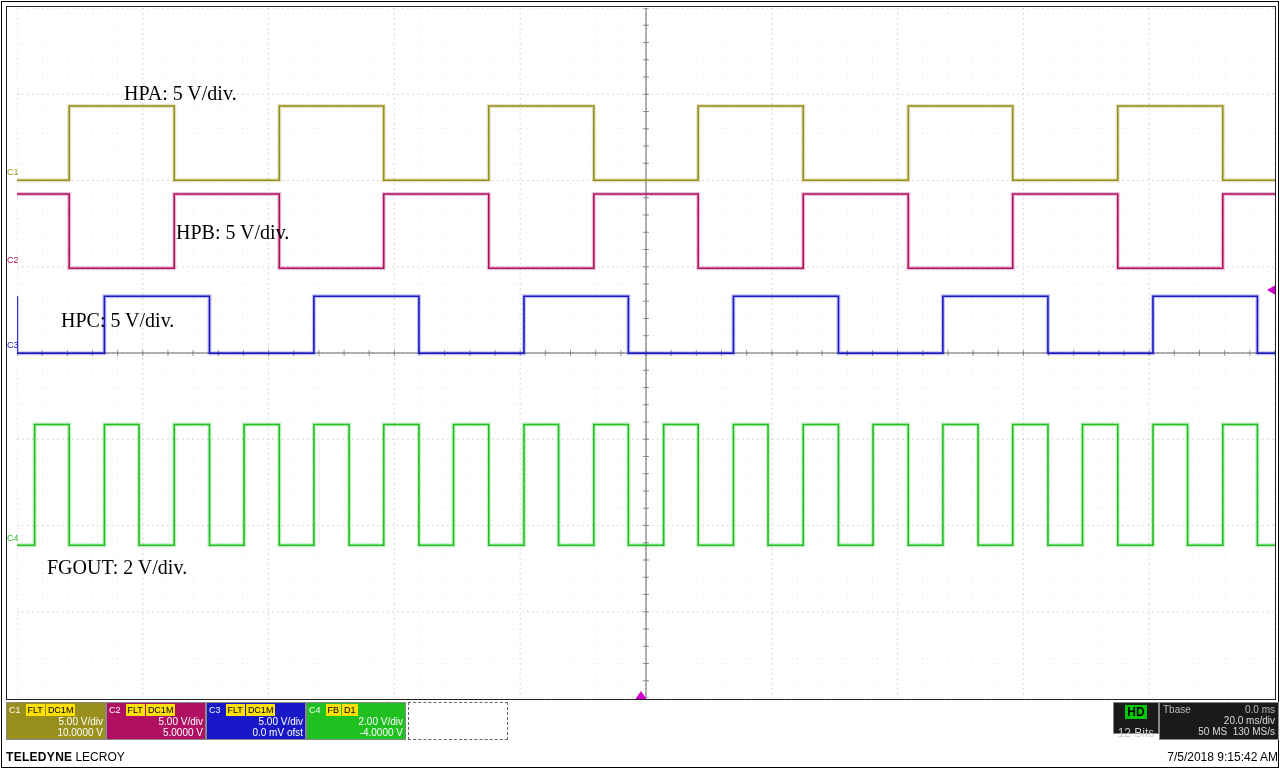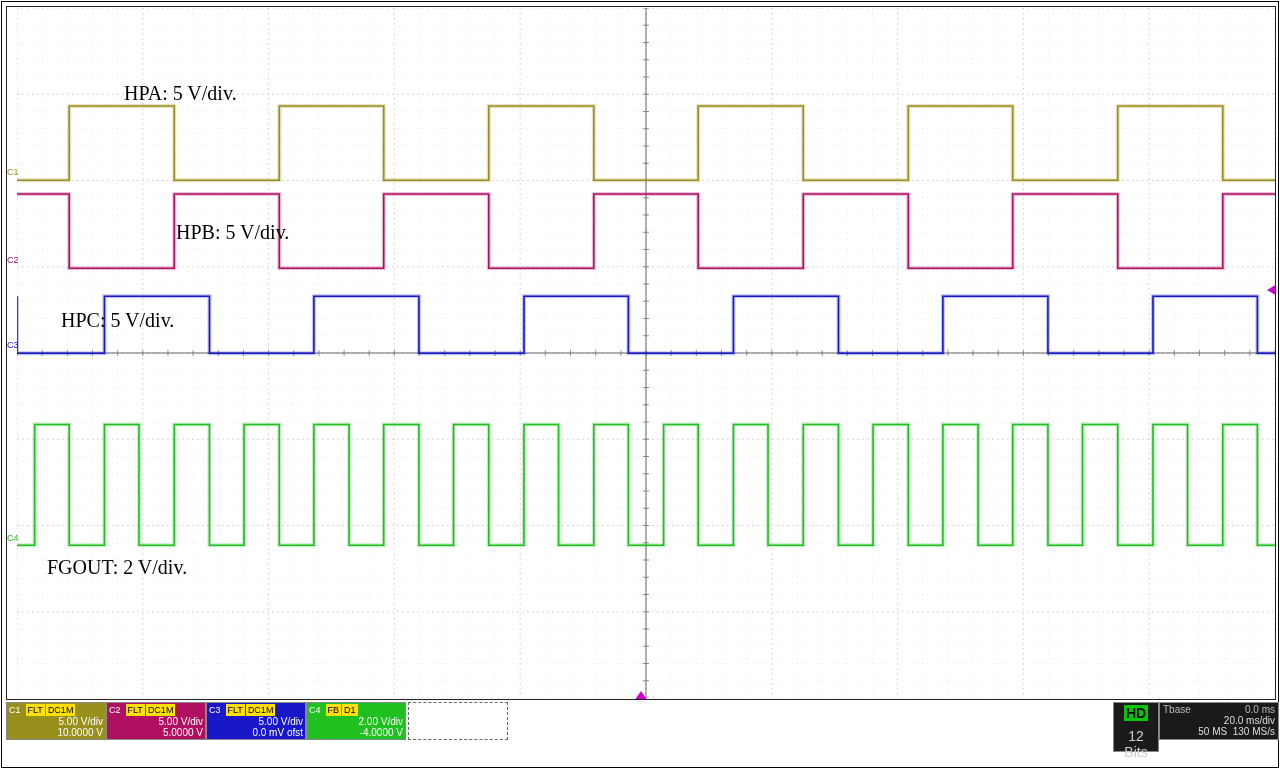--- a/index.html
+++ b/index.html
@@ -10,21 +10,21 @@
 .trig-ptr{position:absolute;right:-2px;width:0;height:0;border-top:6px solid transparent;border-bottom:6px solid transparent;border-right:10px solid #d000d0}
 .bottom-ptr{position:absolute;left:50%;transform:translateX(-50%);bottom:-2px;width:0;height:0;border-left:7px solid transparent;border-right:7px solid transparent;border-bottom:10px solid #d000d0}
 .ann{position:absolute;font-family:Georgia,serif;font-size:20px;color:#000}
 .boxes{position:absolute;left:4px;top:700px;width:1273px;height:40px;display:flex;align-items:flex-start}
 .chbox{width:100px;height:38px;border:1px solid #888;box-sizing:border-box;color:#fff;font-size:10px;line-height:12px;padding:1px 2px;overflow:hidden}
 .chbox .row1{font-size:9px;display:flex;align-items:center;white-space:nowrap}
 .chbox .tag{display:inline-block;padding:0 2px;margin-right:1px;color:#000;font-weight:normal}
 .chbox .r2,.chbox .r3{text-align:right;line-height:11px}
 .dashed{width:100px;height:38px;border:1px dashed #666;box-sizing:border-box;margin-left:2px}
 .spacer{flex:1}
-.hdbox{width:46px;height:50px;border:1px solid #888;background:#1a1a1a;color:#ccc;box-sizing:border-box;padding:2px;font-size:14px;text-align:center}
+.hdbox{width:46px;height:32px;border:1px solid #888;background:#1a1a1a;color:#ccc;box-sizing:border-box;padding:2px;font-size:12px;text-align:center}
 .hdbox .hd{background:#00c800;color:#000;font-weight:bold;padding:0 2px;display:inline-block}
 .tboxes{display:flex}
 .tcol{height:38px;border:1px solid #888;box-sizing:border-box;background:#1a1a1a;color:#ddd;font-size:10px;padding:1px 3px}
 .tcol .hdr{color:#bbb}
 .tcol .val{text-align:right;line-height:11px}
 .badge{display:inline-block;background:#000;color:#fff;font-size:8px;padding:0 2px;margin-left:2px}
 .footer{position:absolute;left:4px;bottom:2px;width:1272px;height:16px;display:flex;align-items:center;font-size:12px}
 .brand1{font-weight:bold;letter-spacing:0.3px}
 </style>
 </head>
@@ -293,13 +293,19 @@
     </div>
     <div class="tboxes">
       <div class="tcol" style="width:120px">
         <div class="hdr"><span>Tbase</span><span style="float:right">0.0 ms</span></div>
         <div class="val">20.0 ms/div</div>
         <div class="val"><span>50 MS</span>&nbsp;&nbsp;<span>130 MS/s</span></div>
       </div>
     </div>
   </div>
 
+  <div class="footer">
+    <span class="brand1">TELEDYNE</span>
+    <span style="margin-left:3px">LECROY</span>
+    <span class="spacer"></span>
+    <span>7/5/2018 9:15:42 AM</span>
+  </div>
 </div>
 
 </body></html>

